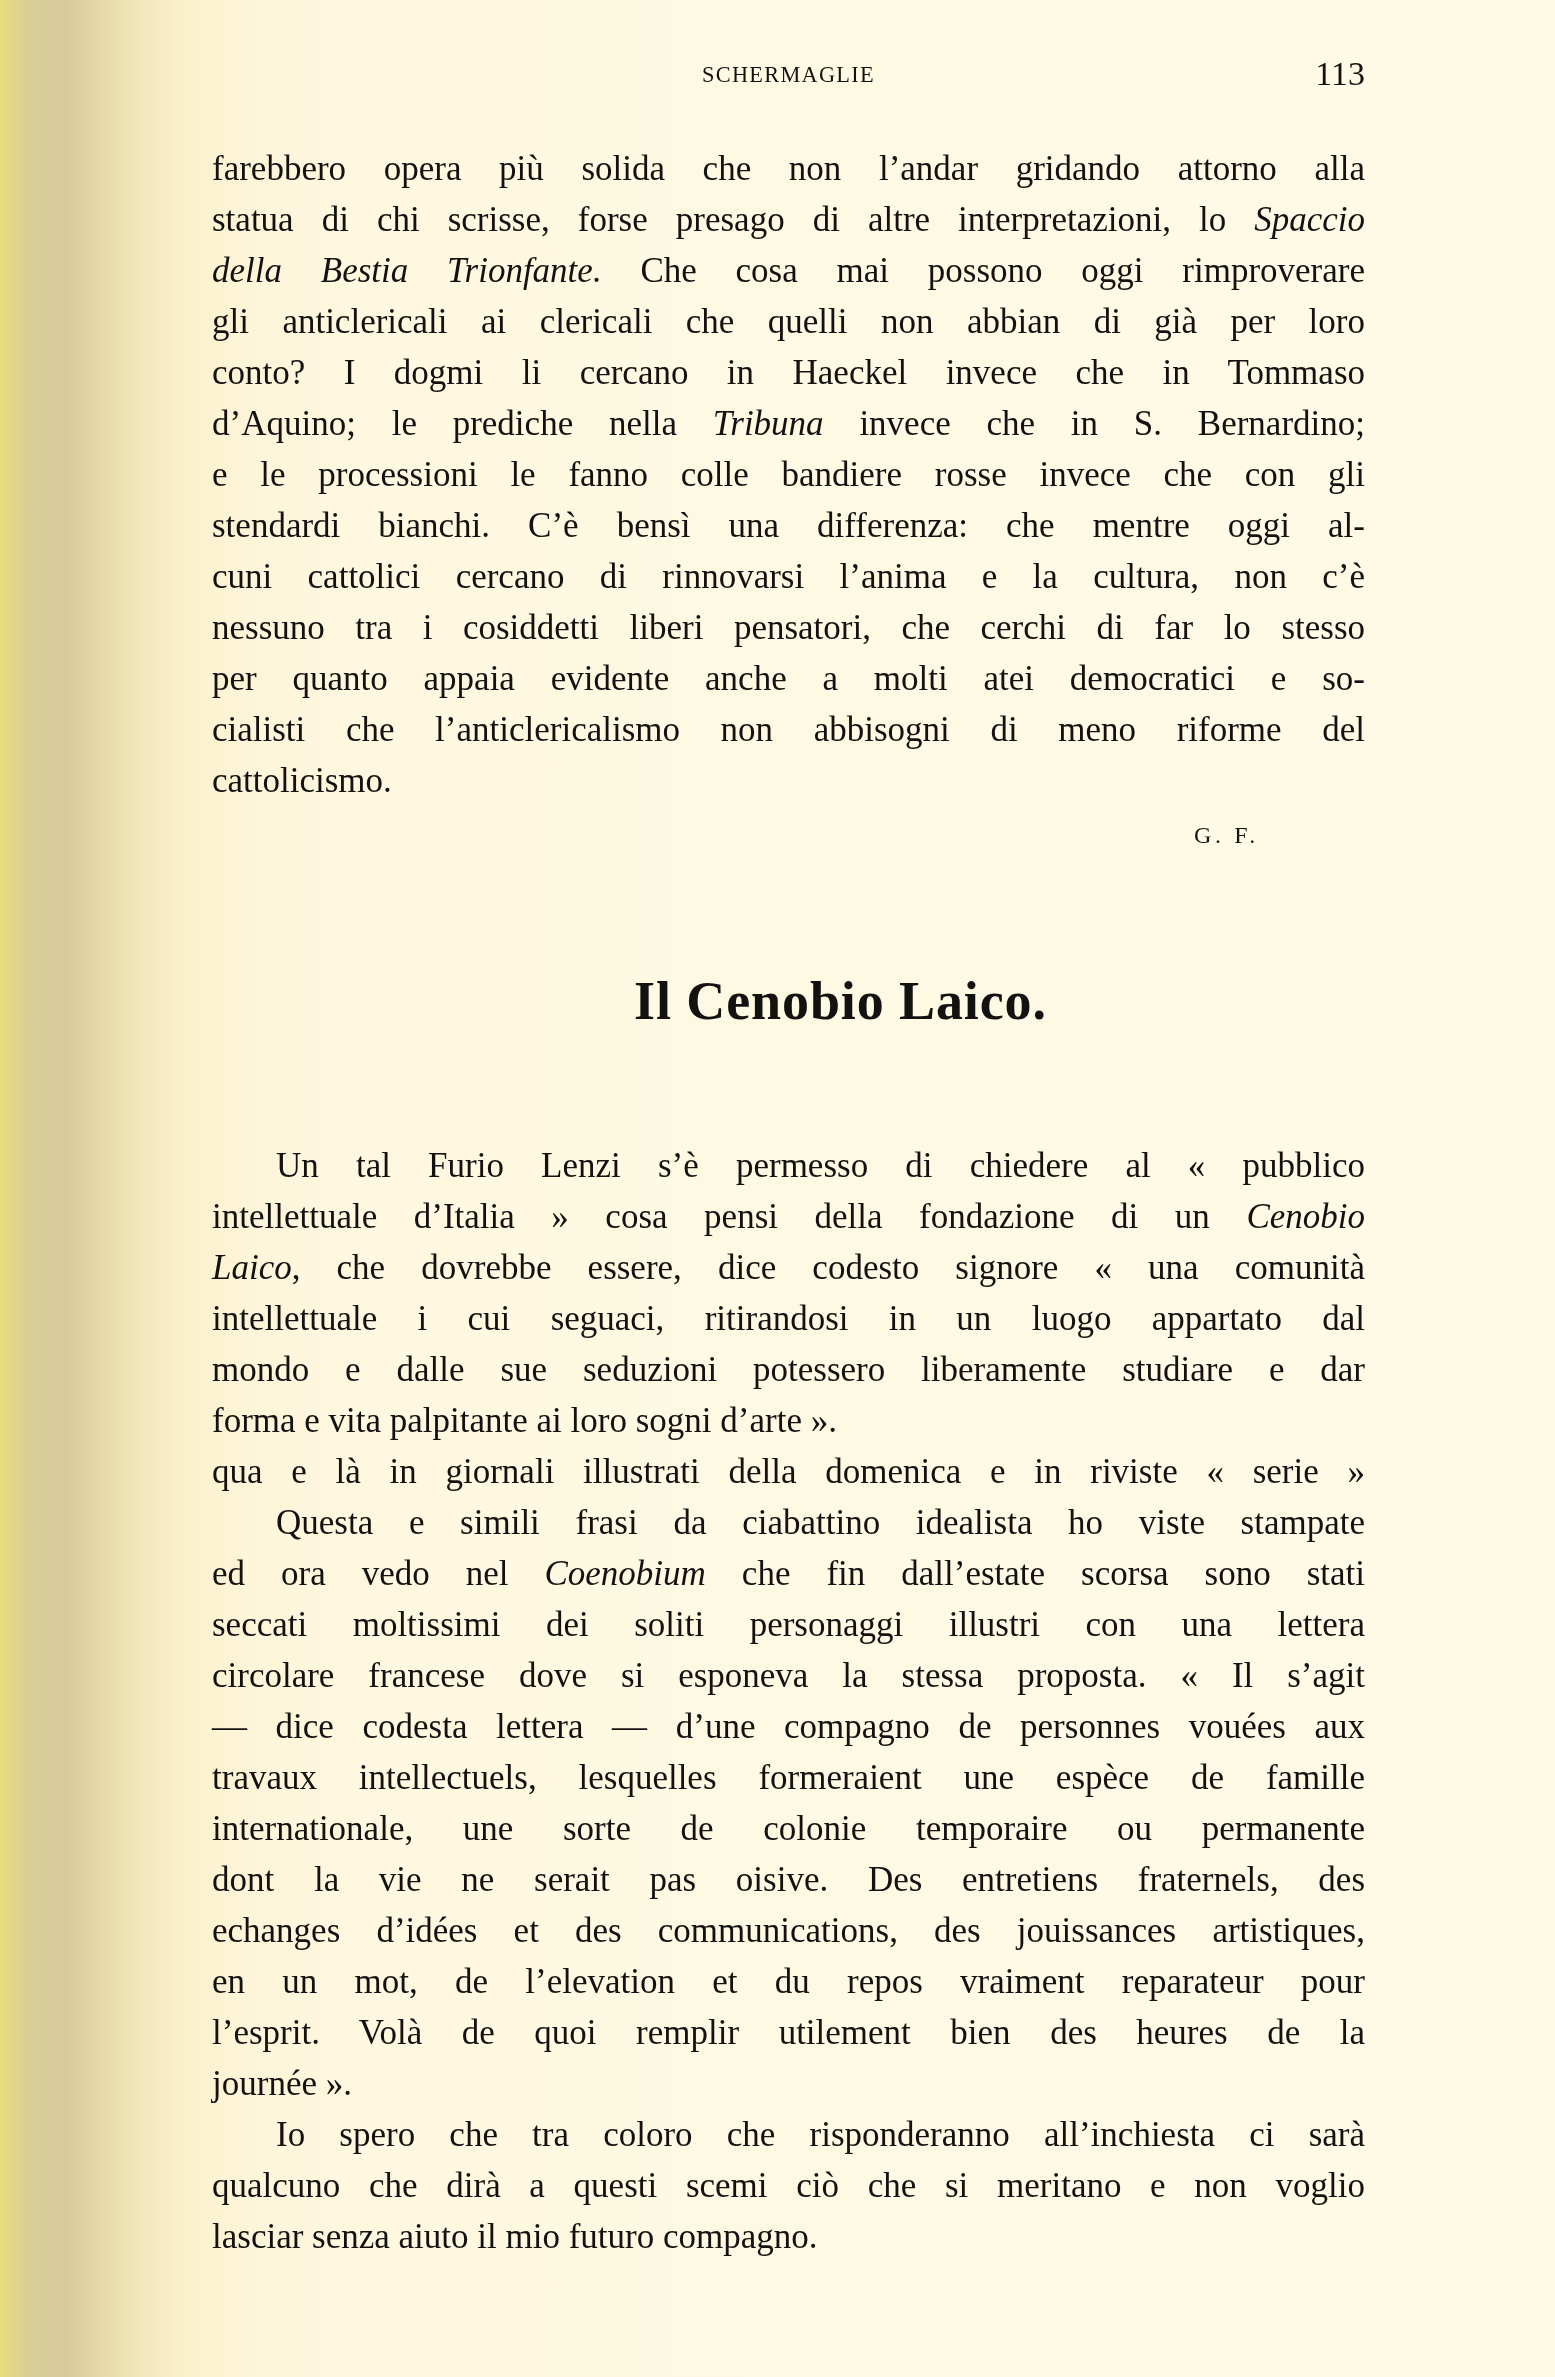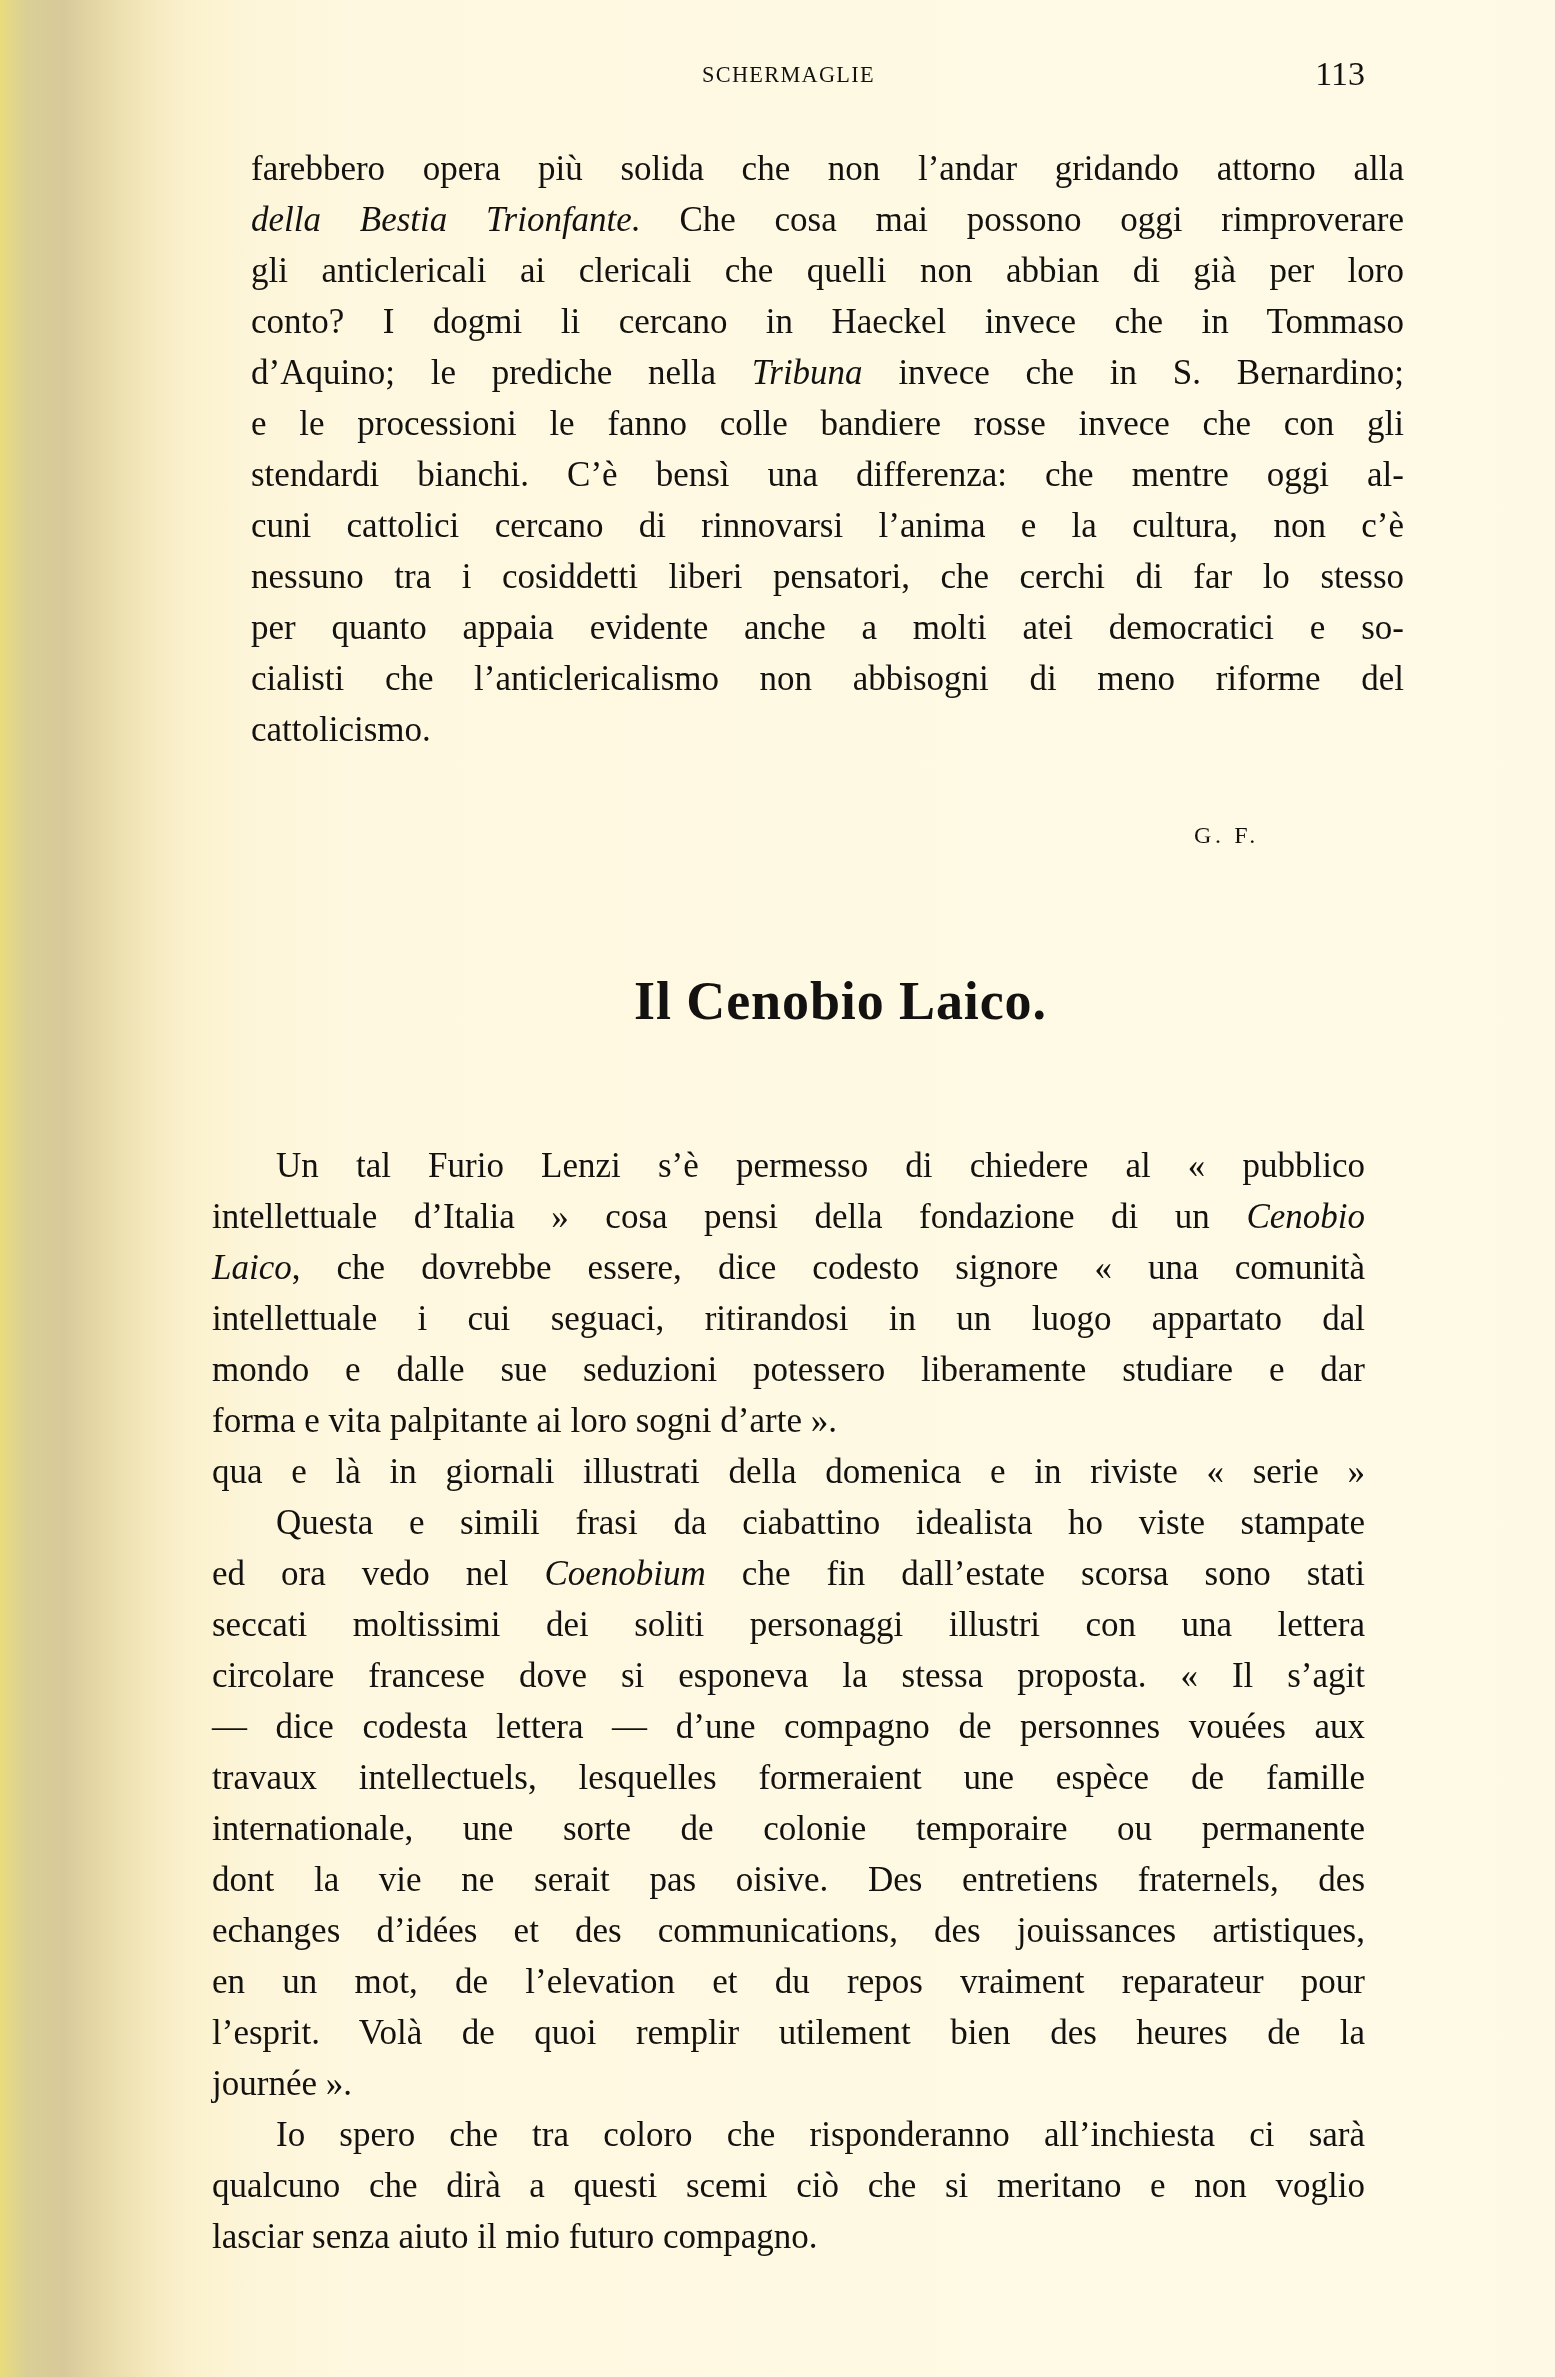--- a/index.html
+++ b/index.html
@@ -24,21 +24,21 @@
   .page-number {
     position: absolute; right: 0; top: 0; font-size: 34px;
   }
   .body-text {
     position: absolute; left: 204px; width: 1153px;
     font-size: 35px; line-height: 51px; text-align: justify;
   }
   .line { display: block; text-align: justify; text-align-last: justify; white-space: nowrap; height: 51px; }
   .line.last { text-align-last: left; }
   .line.indent { padding-left: 64px; }
-  .sec1 { top: 143px; margin-left: 39px; }
+  .sec1 { top: 143px; }
   .signature {
     position: absolute; top: 822px; left: 1186px; font-size: 24px; letter-spacing: 3.6px;
   }
   .title {
     position: absolute; top: 970px; left: 0; width: 1555px; text-align: center;
     font-size: 54px; font-weight: bold; letter-spacing: 0.9px;
     padding-left: 18px; box-sizing: border-box; margin-left: 46px;
   }
   .sec2 { top: 1140px; }
   i { font-style: italic; }
@@ -47,20 +47,21 @@
 <body>
 
 <div class="page">
   <div class="header">
     <div class="running-head">SCHERMAGLIE</div>
     <div class="page-number">113</div>
   </div>
 
   <div class="body-text sec1" id="sec1">
       <span class="line"><span>farebbero opera più solida che non l’andar gridando attorno alla</span></span>
+      <span class="line"><span>statua di chi scrisse, forse presago di altre interpretazioni, lo </span><i>Spaccio</i></span>
       <span class="line"><i>della Bestia Trionfante.</i><span> Che cosa mai possono oggi rimproverare</span></span>
       <span class="line"><span>gli anticlericali ai clericali che quelli non abbian di già per loro</span></span>
       <span class="line"><span>conto? I dogmi li cercano in Haeckel invece che in Tommaso</span></span>
       <span class="line"><span>d’Aquino; le prediche nella </span><i>Tribuna</i><span> invece che in S. Bernardino;</span></span>
       <span class="line"><span>e le processioni le fanno colle bandiere rosse invece che con gli</span></span>
       <span class="line"><span>stendardi bianchi. C’è bensì una differenza: che mentre oggi al-</span></span>
       <span class="line"><span>cuni cattolici cercano di rinnovarsi l’anima e la cultura, non c’è</span></span>
       <span class="line"><span>nessuno tra i cosiddetti liberi pensatori, che cerchi di far lo stesso</span></span>
       <span class="line"><span>per quanto appaia evidente anche a molti atei democratici e so-</span></span>
       <span class="line"><span>cialisti che l’anticlericalismo non abbisogni di meno riforme del</span></span>

